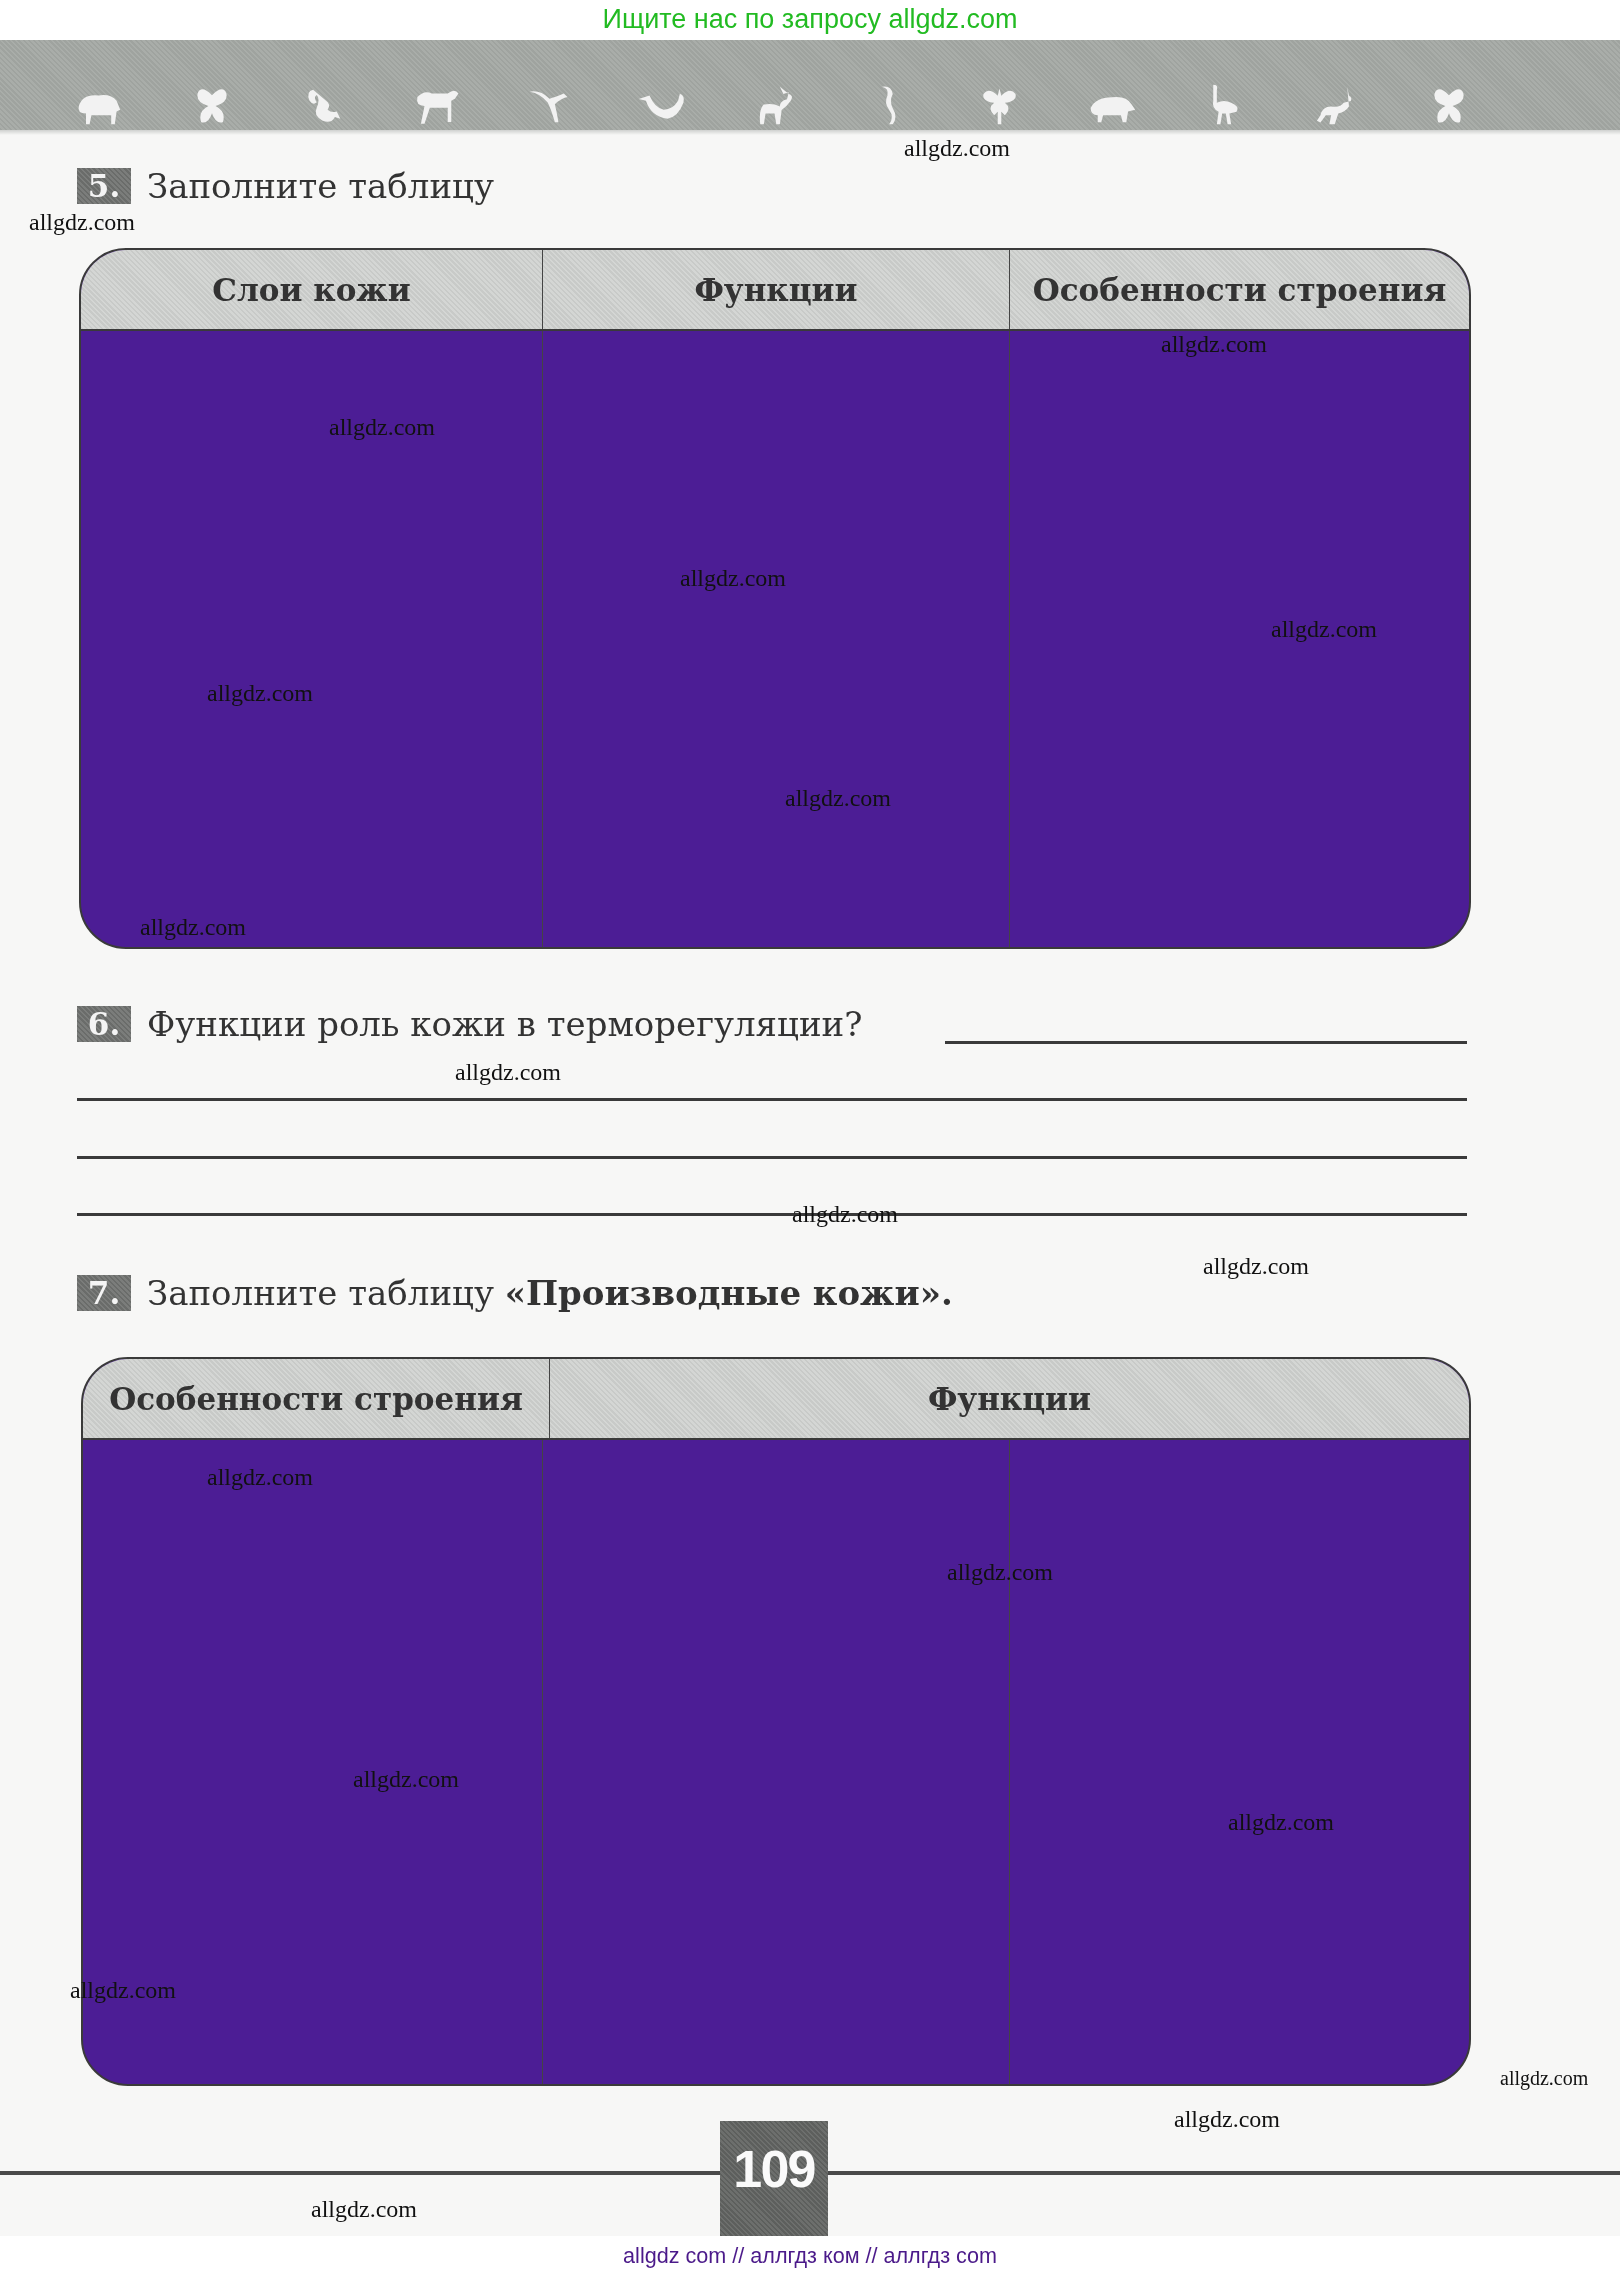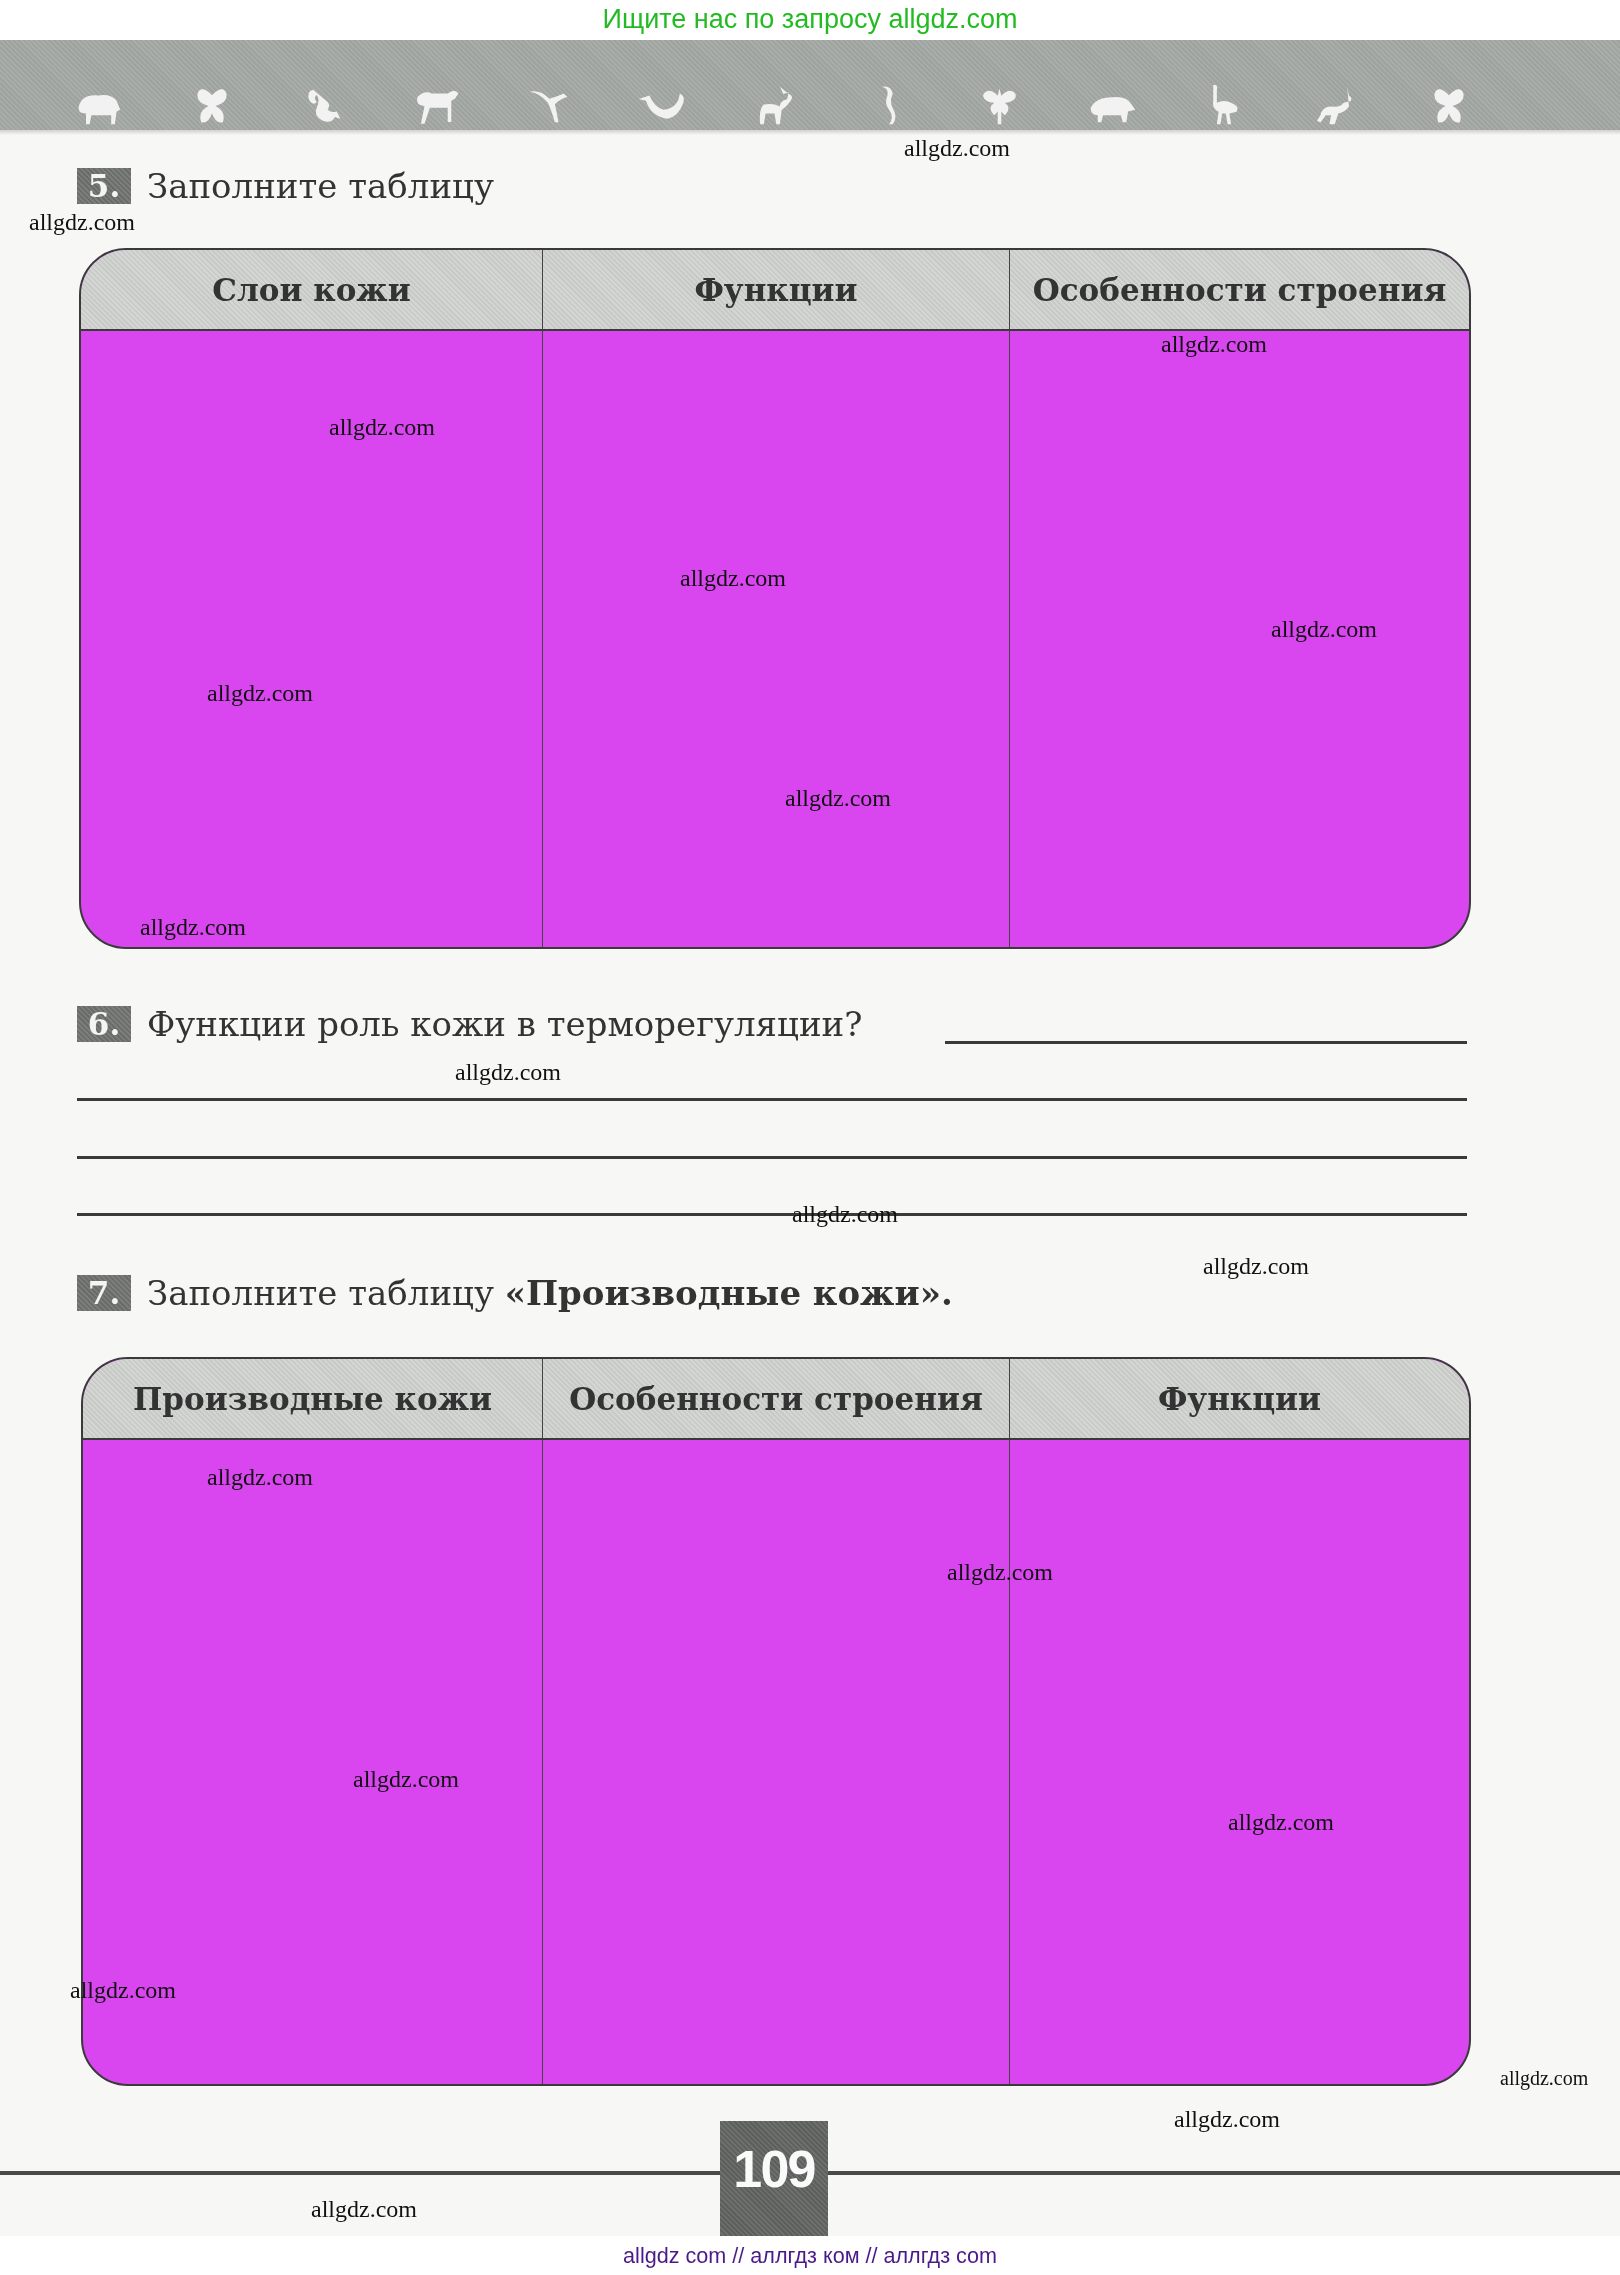--- a/index.html
+++ b/index.html
@@ -34,21 +34,21 @@
     margin-right: 16px; vertical-align: middle;
   }
   .question {
     position: absolute; left: 77px; font-size: 34px; color: #333;
     white-space: nowrap; display: flex; align-items: center;
   }
   .question b { font-weight: bold; }
 
   .table {
     position: absolute; border: 2.3px solid #3a3a3a; border-radius: 47px;
-    background: #d946ef; overflow: hidden;
+    background: #4c1d95; overflow: hidden;
   }
   .thead {
     display: flex; height: 79px;
     background: repeating-linear-gradient(45deg, #c8cac8 0 1.8px, #d4d6d4 1.8px 3.6px);
     border-bottom: 2.3px solid #3a3a3a;
   }
   .th {
     display: flex; align-items: center; justify-content: center;
     font-weight: bold; font-size: 31px; color: #333; border-right: 1.4px solid #444;
   }
@@ -183,21 +183,20 @@
 <div class="answer-line" style="left:77px; top:1213px; width:1390px;"></div>
 
 <div class="question" style="top:1273px;">
   <span class="q-num">7.</span>
   <span style="white-space:pre;">Заполните таблицу </span>
   <b>«Производные кожи».</b>
 </div>
 
 <div class="table" style="left:81px; top:1357px; width:1386px; height:725px;">
   <div class="thead">
-    <div class="th" style="width:459px;">Производные кожи</div>
     <div class="th" style="width:466px;">Особенности строения</div>
     <div class="th" style="flex:1;">Функции</div>
   </div>
   <div class="tbody">
     <div class="td" style="width:459px;"></div>
     <div class="td" style="width:466px;"></div>
     <div class="td" style="flex:1;"></div>
   </div>
 </div>
 

